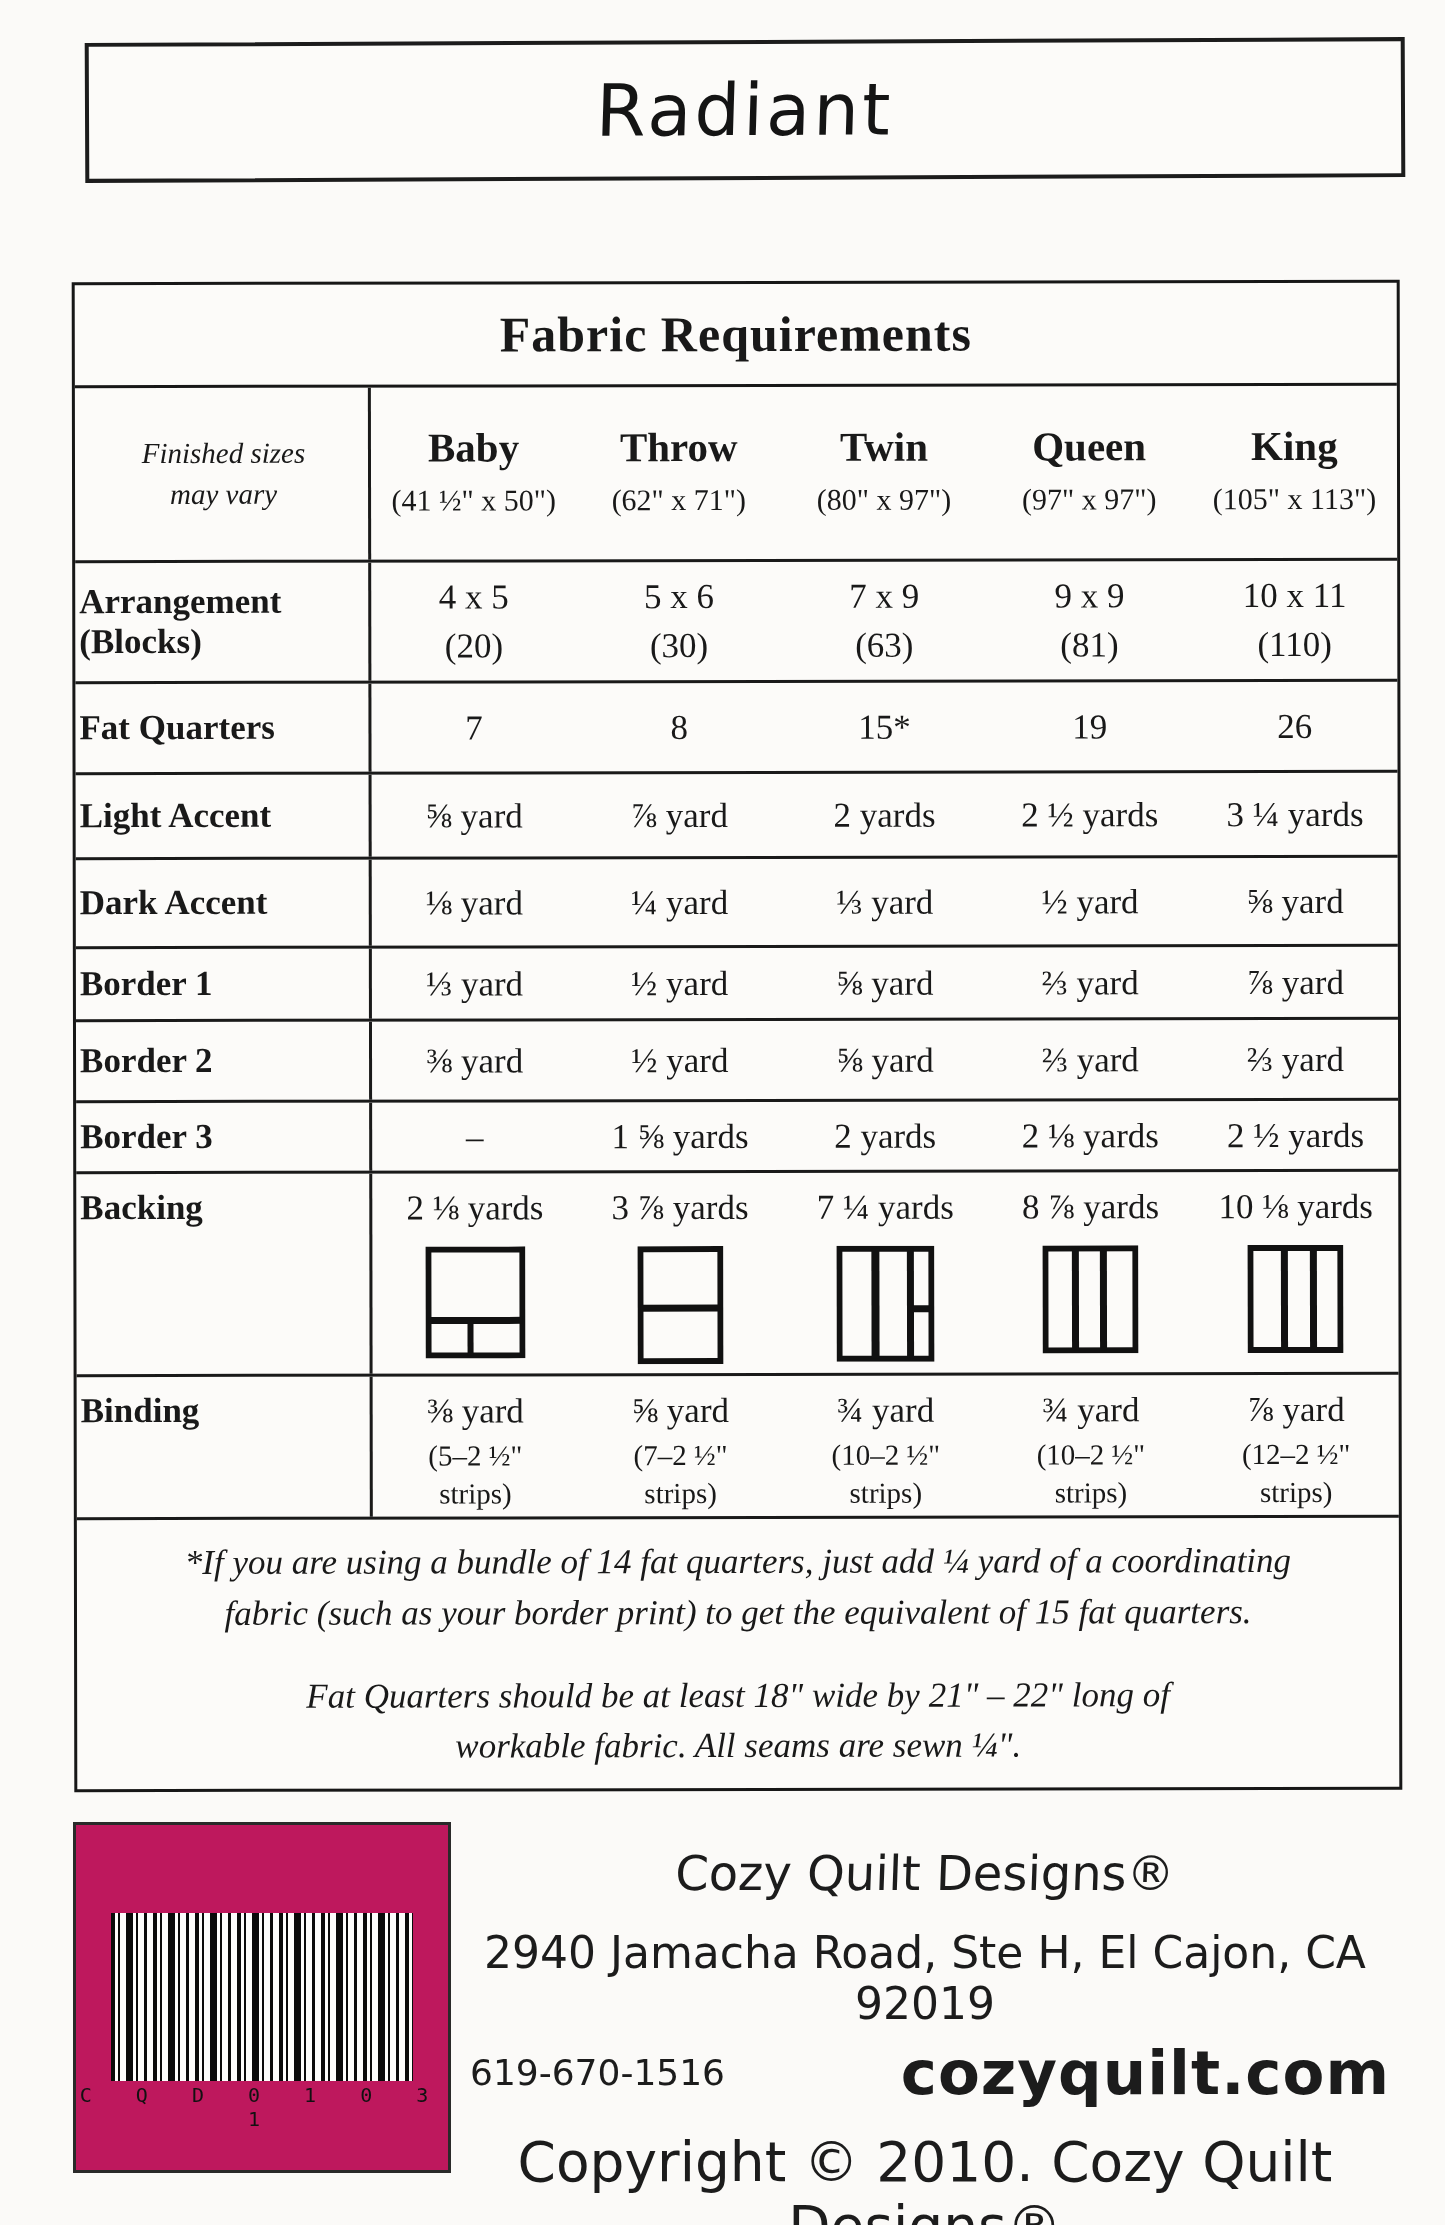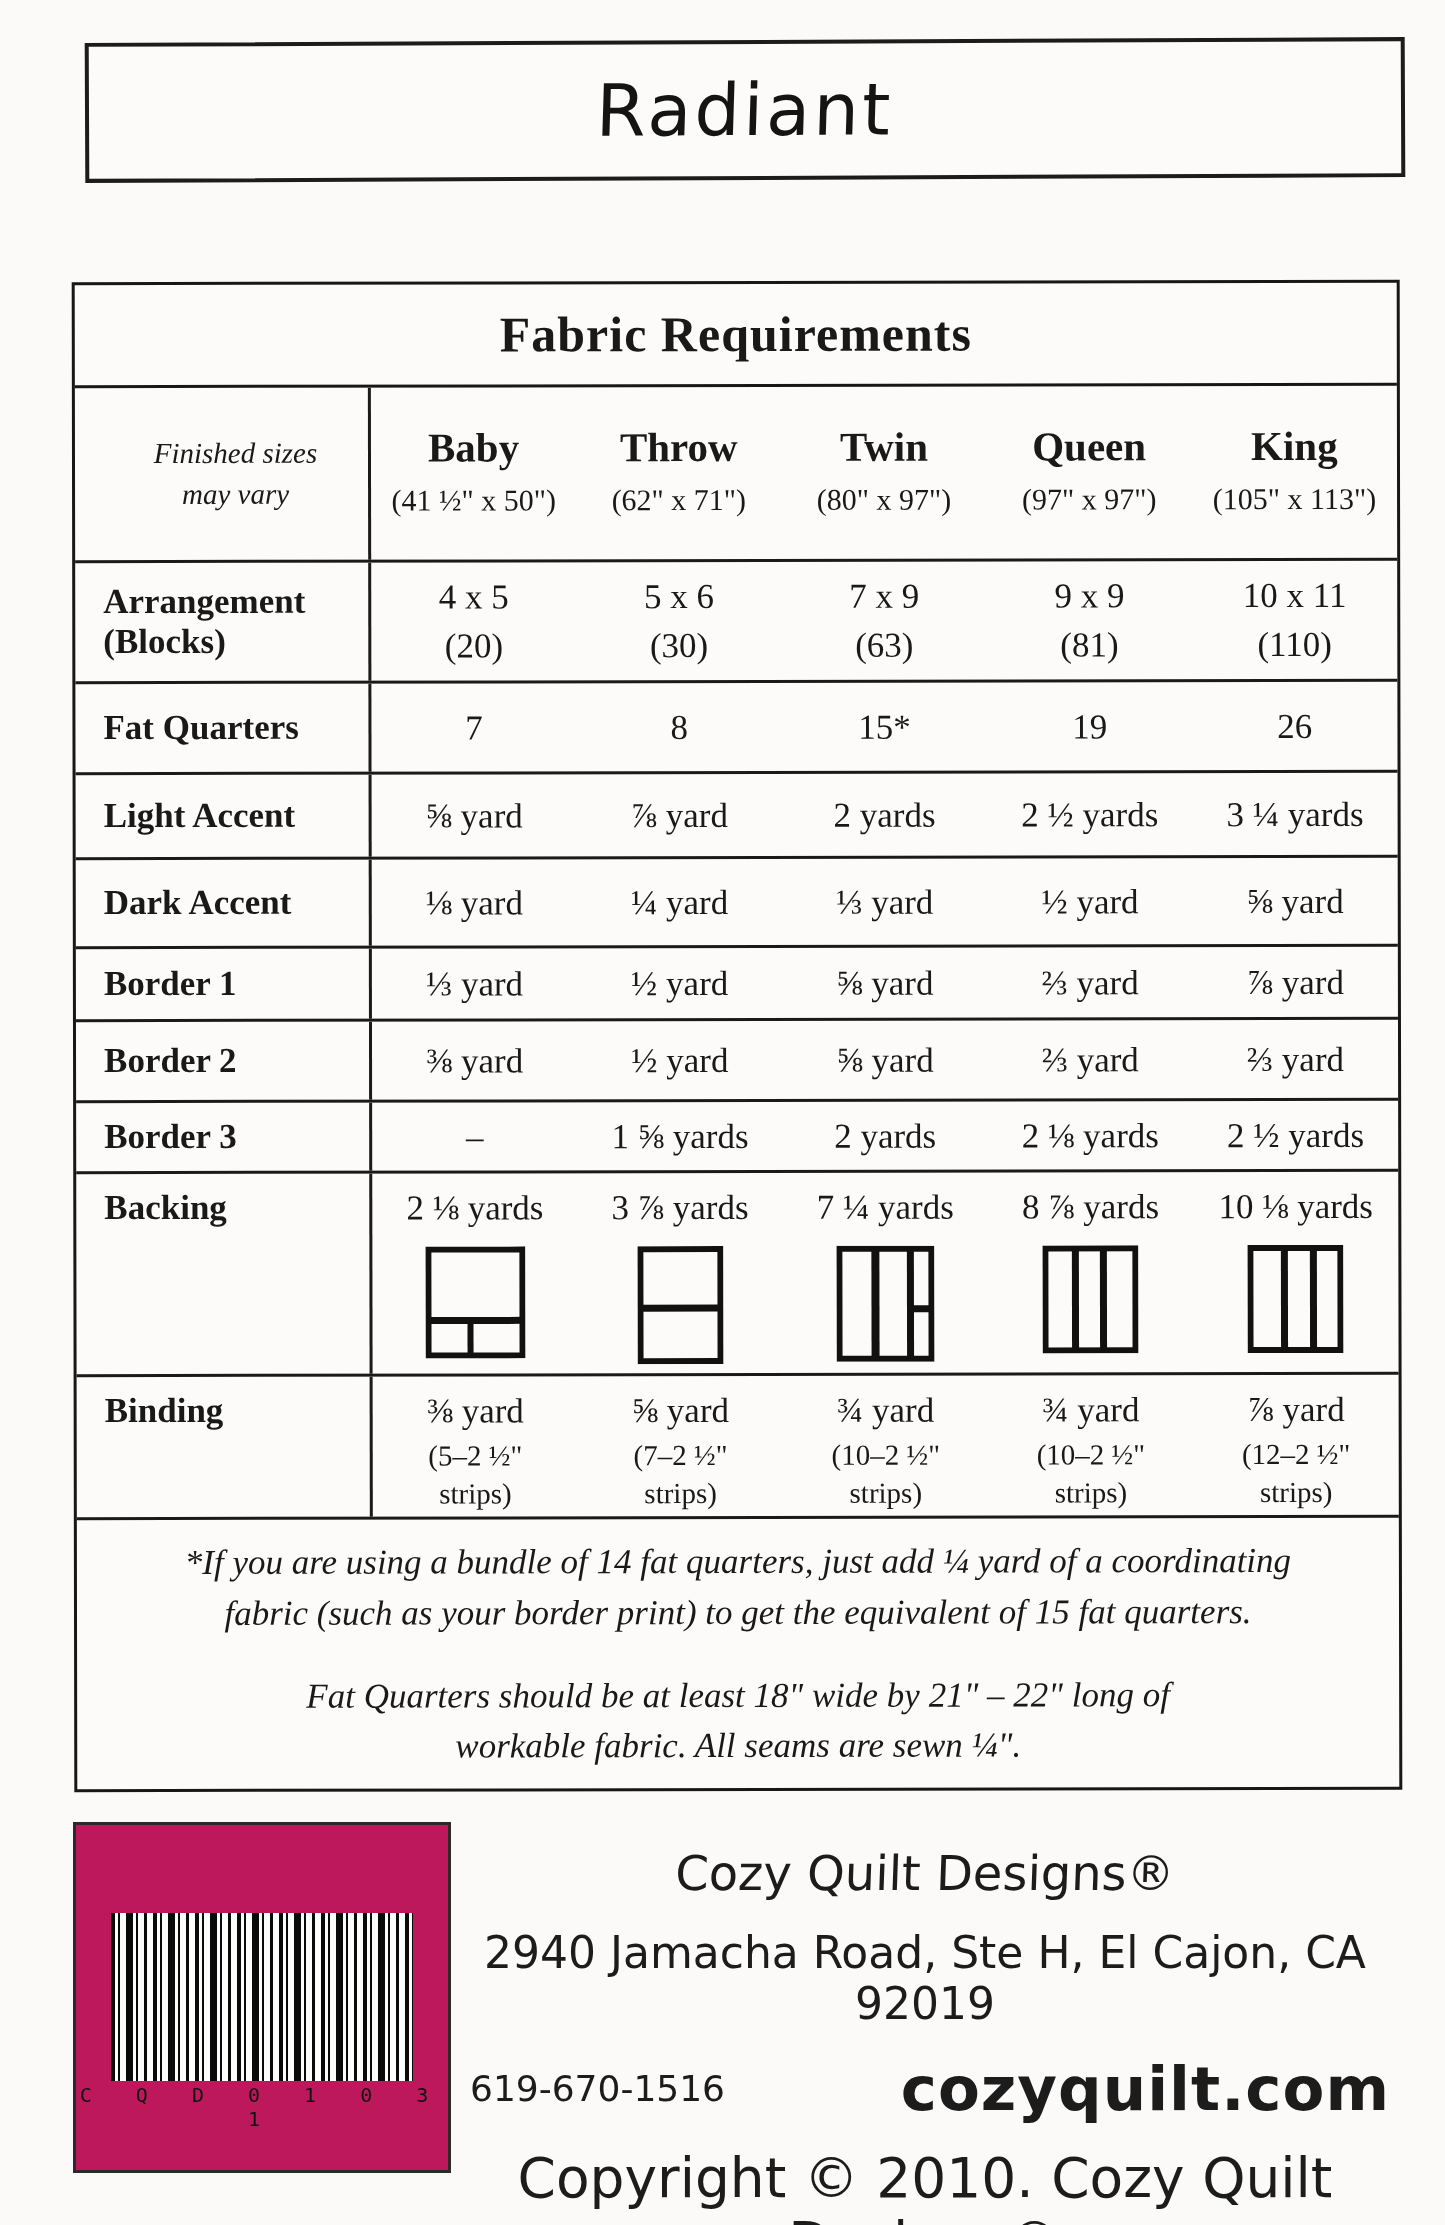--- a/index.html
+++ b/index.html
@@ -39,21 +39,21 @@
     font-size:50px;font-weight:bold;letter-spacing:1px;
   }
   .trow{
     display:grid;
     grid-template-columns:296px repeat(5,1fr);
     border-bottom:3px solid #1a1a1a;
   }
   .lblcell{
     border-right:3px solid #1a1a1a;
     display:flex;align-items:center;
-    padding-left:28px;
+    padding-left:4px;
     font-weight:bold;font-size:35px;
   }
   .vcell{
     display:flex;flex-direction:column;align-items:center;justify-content:center;
     font-size:35px;text-align:center;line-height:1.4;
   }
   .colhead{height:172px;}
   .corner{font-weight:normal;font-style:italic;font-size:29px;justify-content:center;text-align:center;line-height:1.4;}
   .colname{font-weight:bold;font-size:41px;line-height:1.1;}
   .colsize{font-size:30px;margin-top:8px;}
@@ -92,21 +92,21 @@
   }
   .barcode-digits{
     text-align:center;font-family:"DejaVu Sans Mono", monospace;
     font-size:20px;letter-spacing:16px;margin-top:2px;color:#111;
   }
   .company-block{
     position:absolute;left:450px;top:1845px;width:950px;
     font-family:"DejaVu Sans", sans-serif;color:#1c1c1c;text-align:center;
   }
   .company-name{font-size:48px;margin-bottom:26px;transform:skewX(-2deg);}
-  .company-address{font-size:44px;margin-bottom:24px;}
+  .company-address{font-size:44px;margin-bottom:8px;}
   .phone-row{display:flex;justify-content:space-between;align-items:center;padding:0 10px 0 20px;margin-bottom:22px;}
   .phone{font-size:36px;}
   .website{font-size:61px;font-weight:bold;letter-spacing:1px;}
   .copyright{font-size:55px;}
 </style>
 </head>
 <body>
 
 <div class="page">
 

